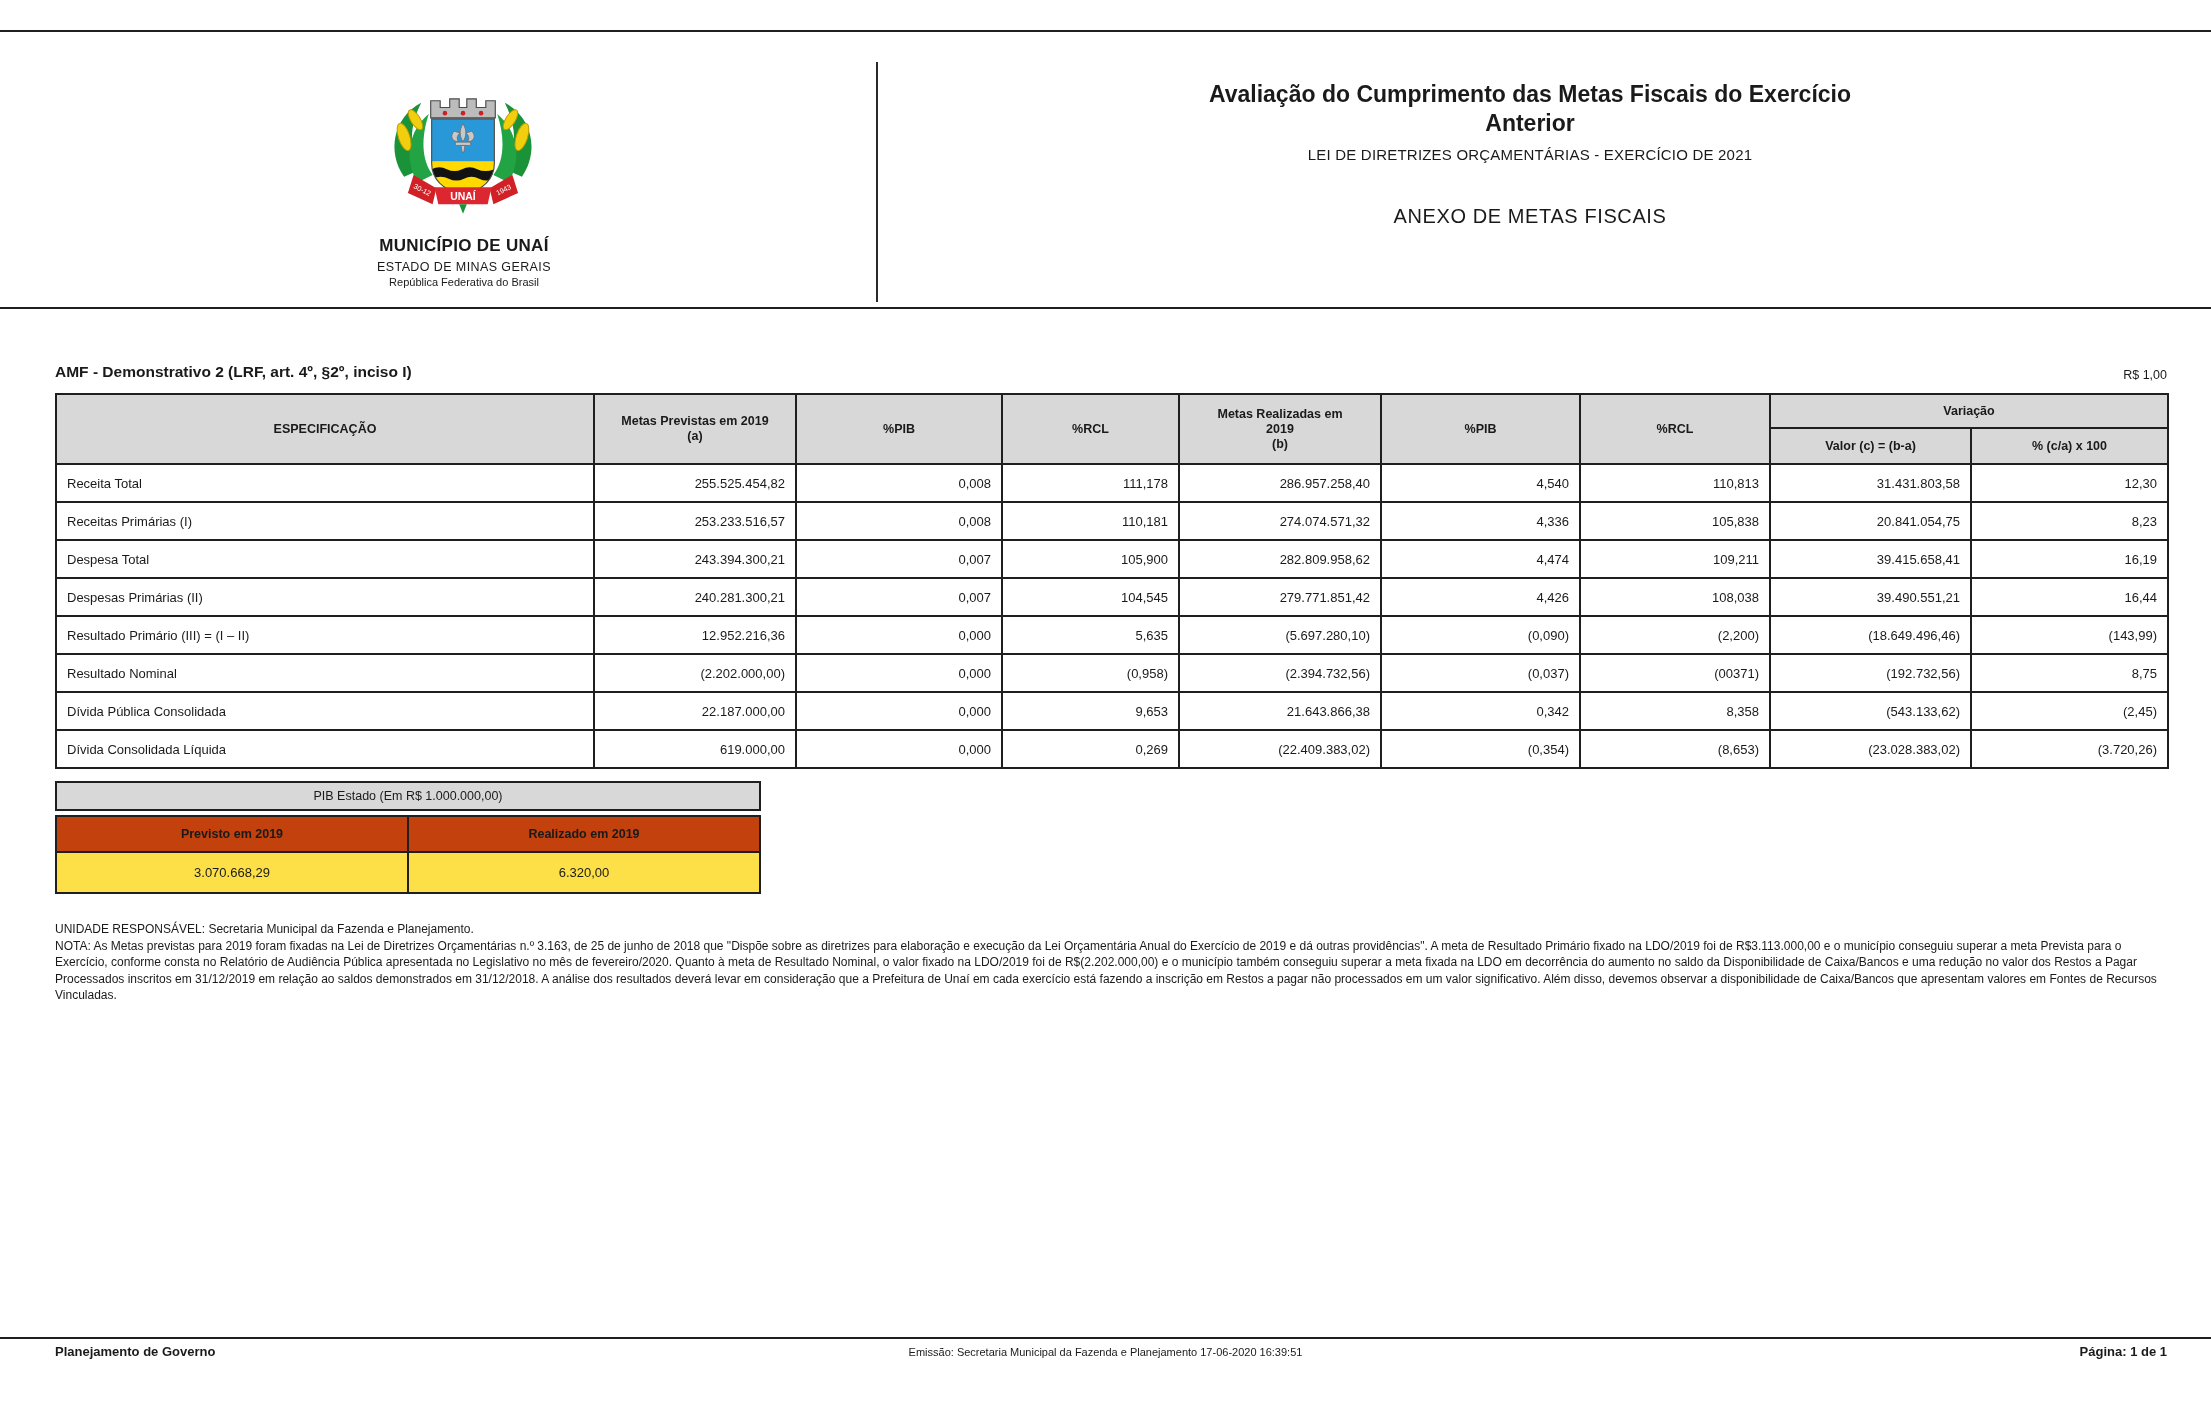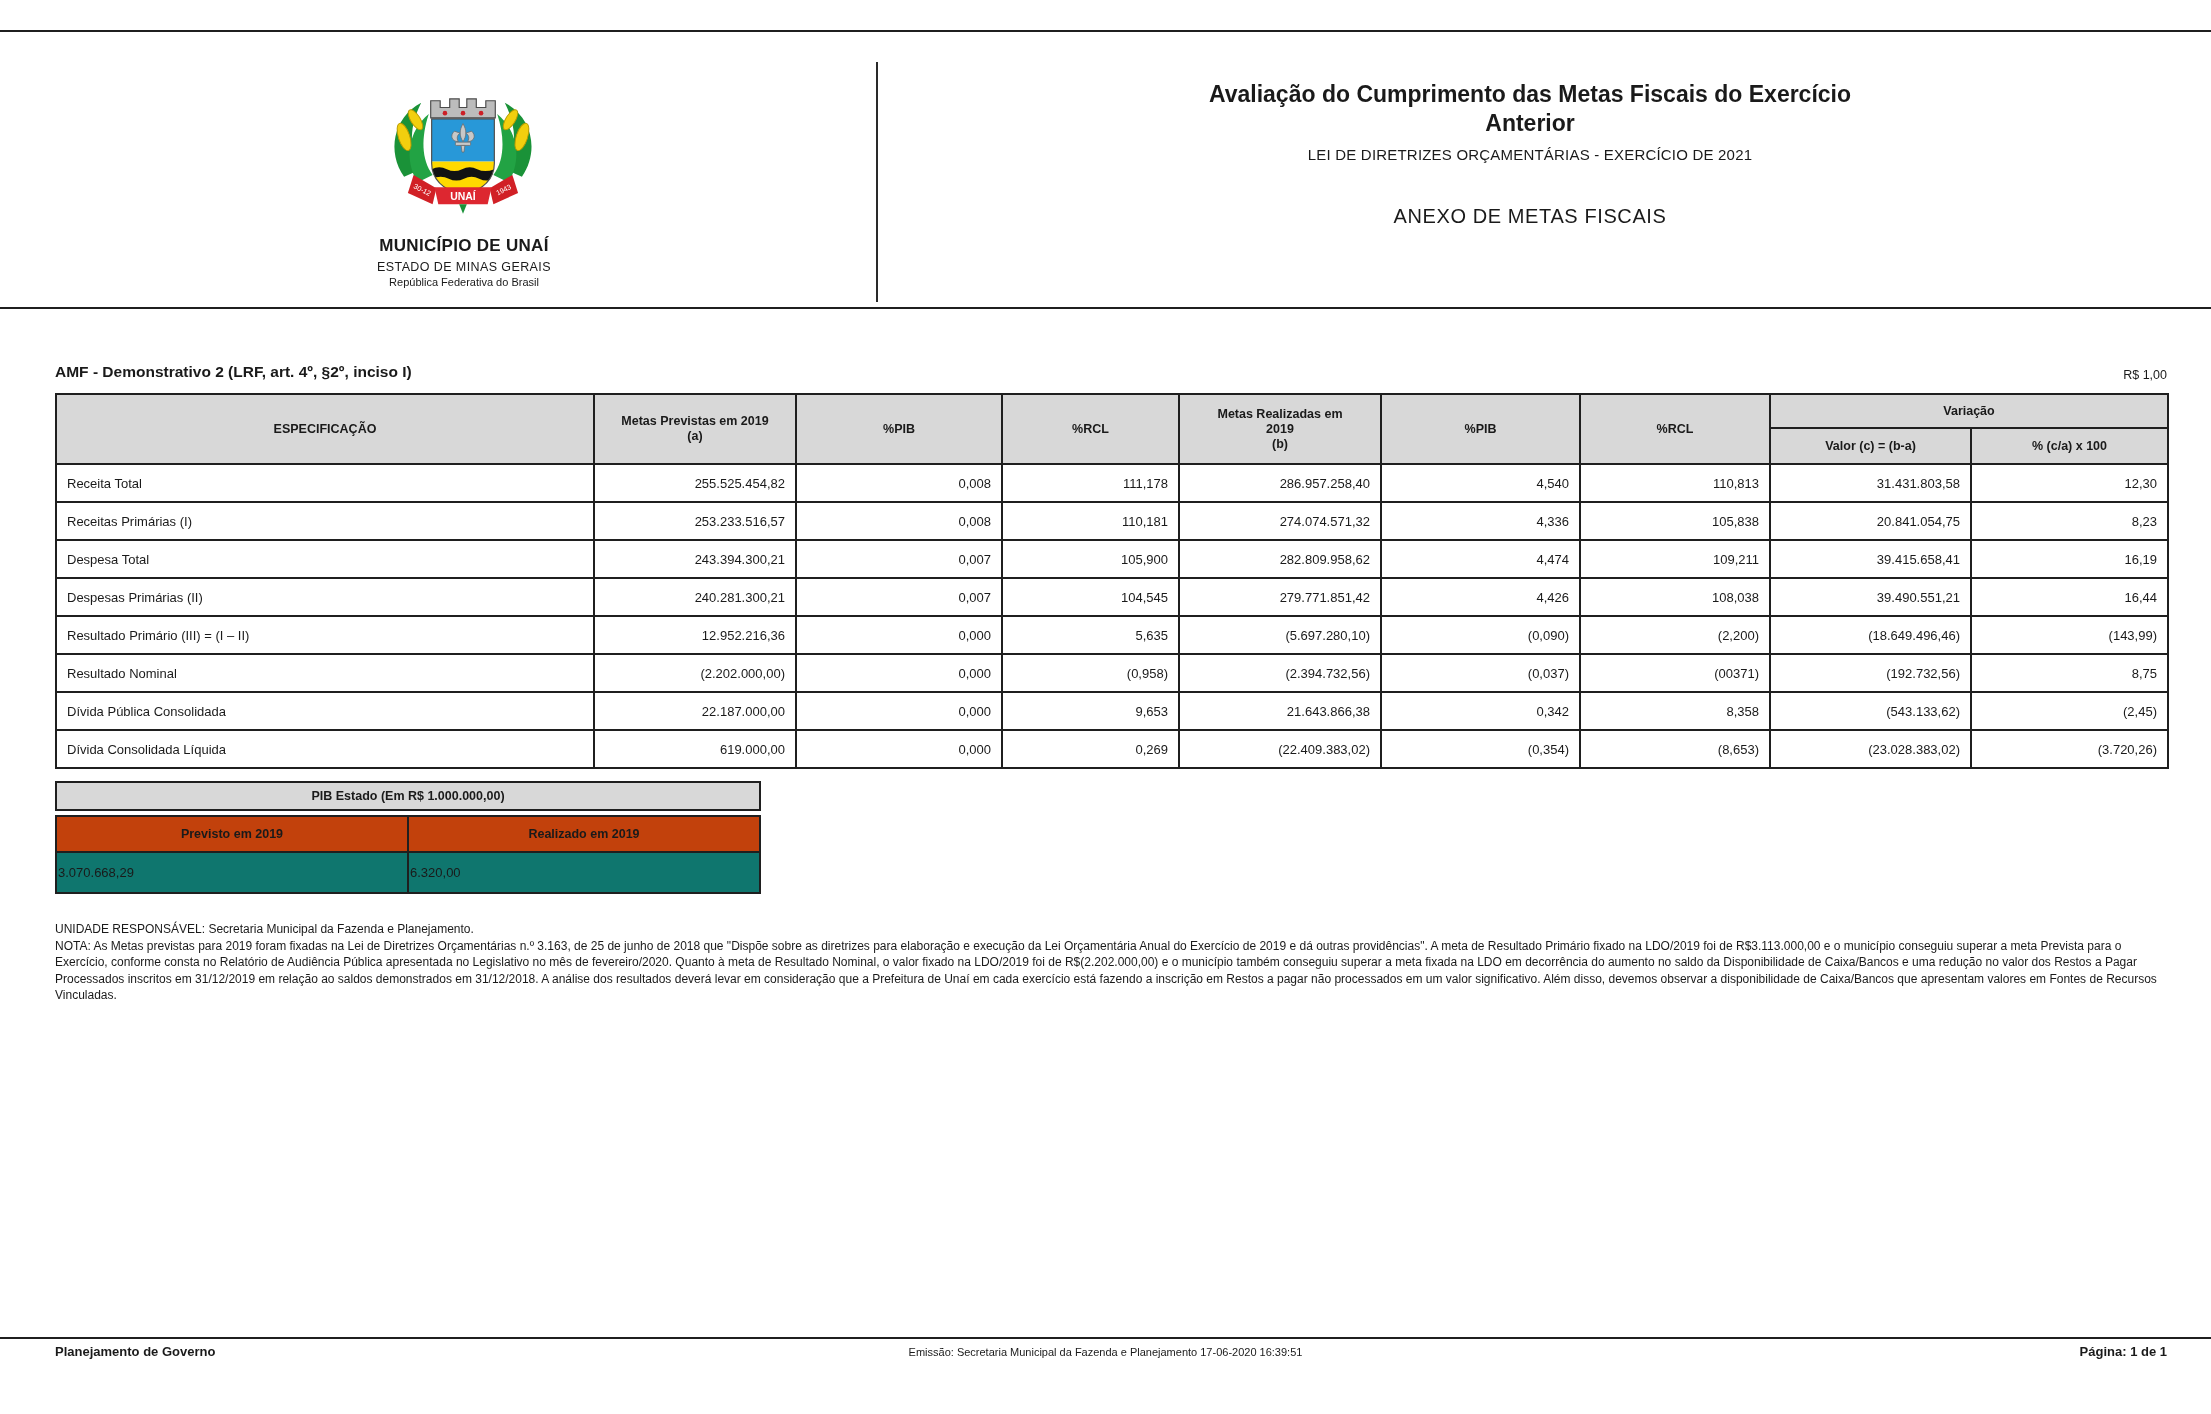--- a/index.html
+++ b/index.html
@@ -43,26 +43,26 @@
   .main-table thead tr.r1 th{height:24px;}
   .main-table thead tr.r2 th{height:26px;}
   .main-table td{height:36px;font-size:13px;vertical-align:middle;background:#fff;}
   .main-table td.label{text-align:left;padding:0 10px;}
   .main-table td.num{text-align:right;padding:0 10px;}
 
   
   .pib-box{position:absolute;left:55px;top:781px;width:706px;}
   .pib-title{
     border:2px solid #1f1f1f;background:#d8d8d8;height:26px;line-height:26px;
-    text-align:center;font-size:12.5px;font-weight:bold;
+    text-align:center;font-size:12.5px;font-weight:normal;
   }
   .pib-table{width:100%;border-collapse:collapse;table-layout:fixed;margin-top:4px;}
   .pib-table th,.pib-table td{border:2px solid #1f1f1f;}
   .pib-table th{background:#c2410c;font-size:12.5px;font-weight:bold;height:32px;text-align:center;}
-  .pib-table td{background:#0f766e;font-size:13px;height:37px;}
+  .pib-table td{background:#fde047;font-size:13px;height:37px;text-align:center;}
 
   
   .notes{position:absolute;left:55px;top:921px;width:2112px;font-size:12px;line-height:16.5px;}
   .notes p{margin:0;}
 
   
   .footer-left{position:absolute;left:55px;top:1344px;font-size:13px;font-weight:bold;}
   .footer-center{position:absolute;left:0;top:1346px;width:100%;text-align:center;font-size:11px;}
   .footer-right{position:absolute;right:44px;top:1344px;font-size:13px;font-weight:bold;}
 </style>

